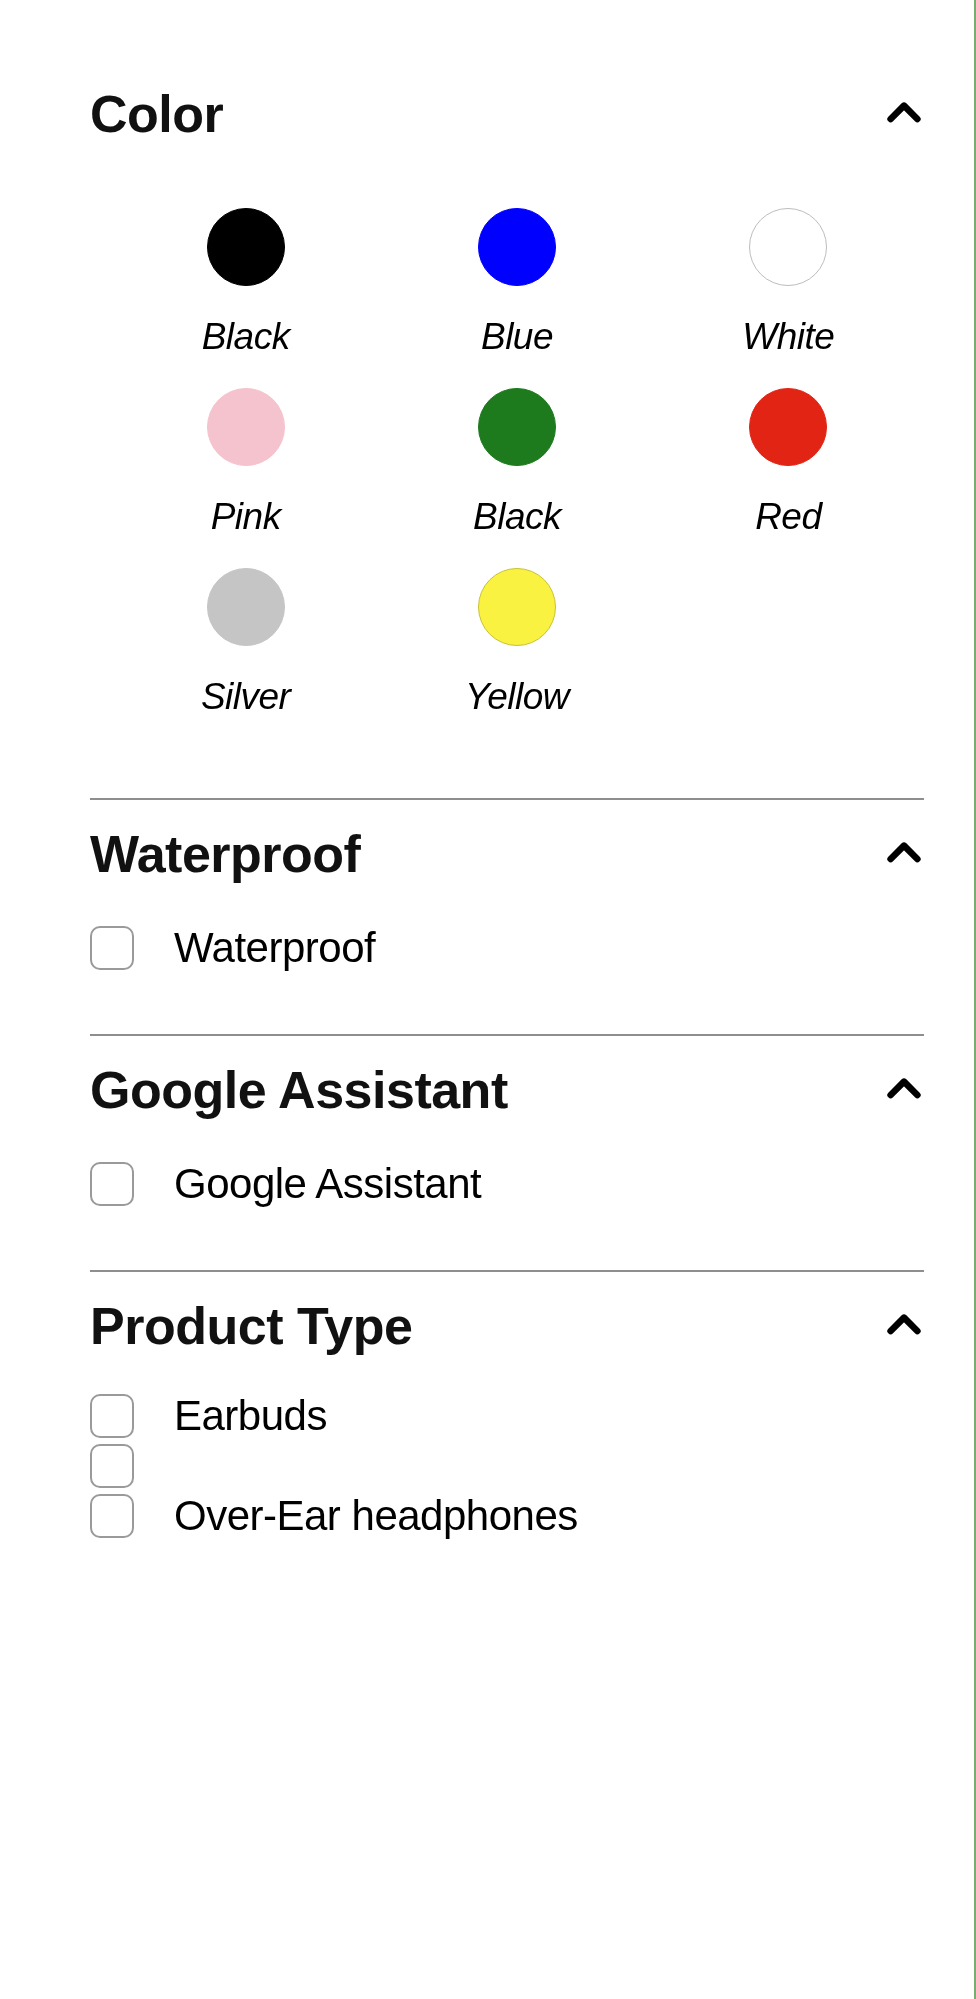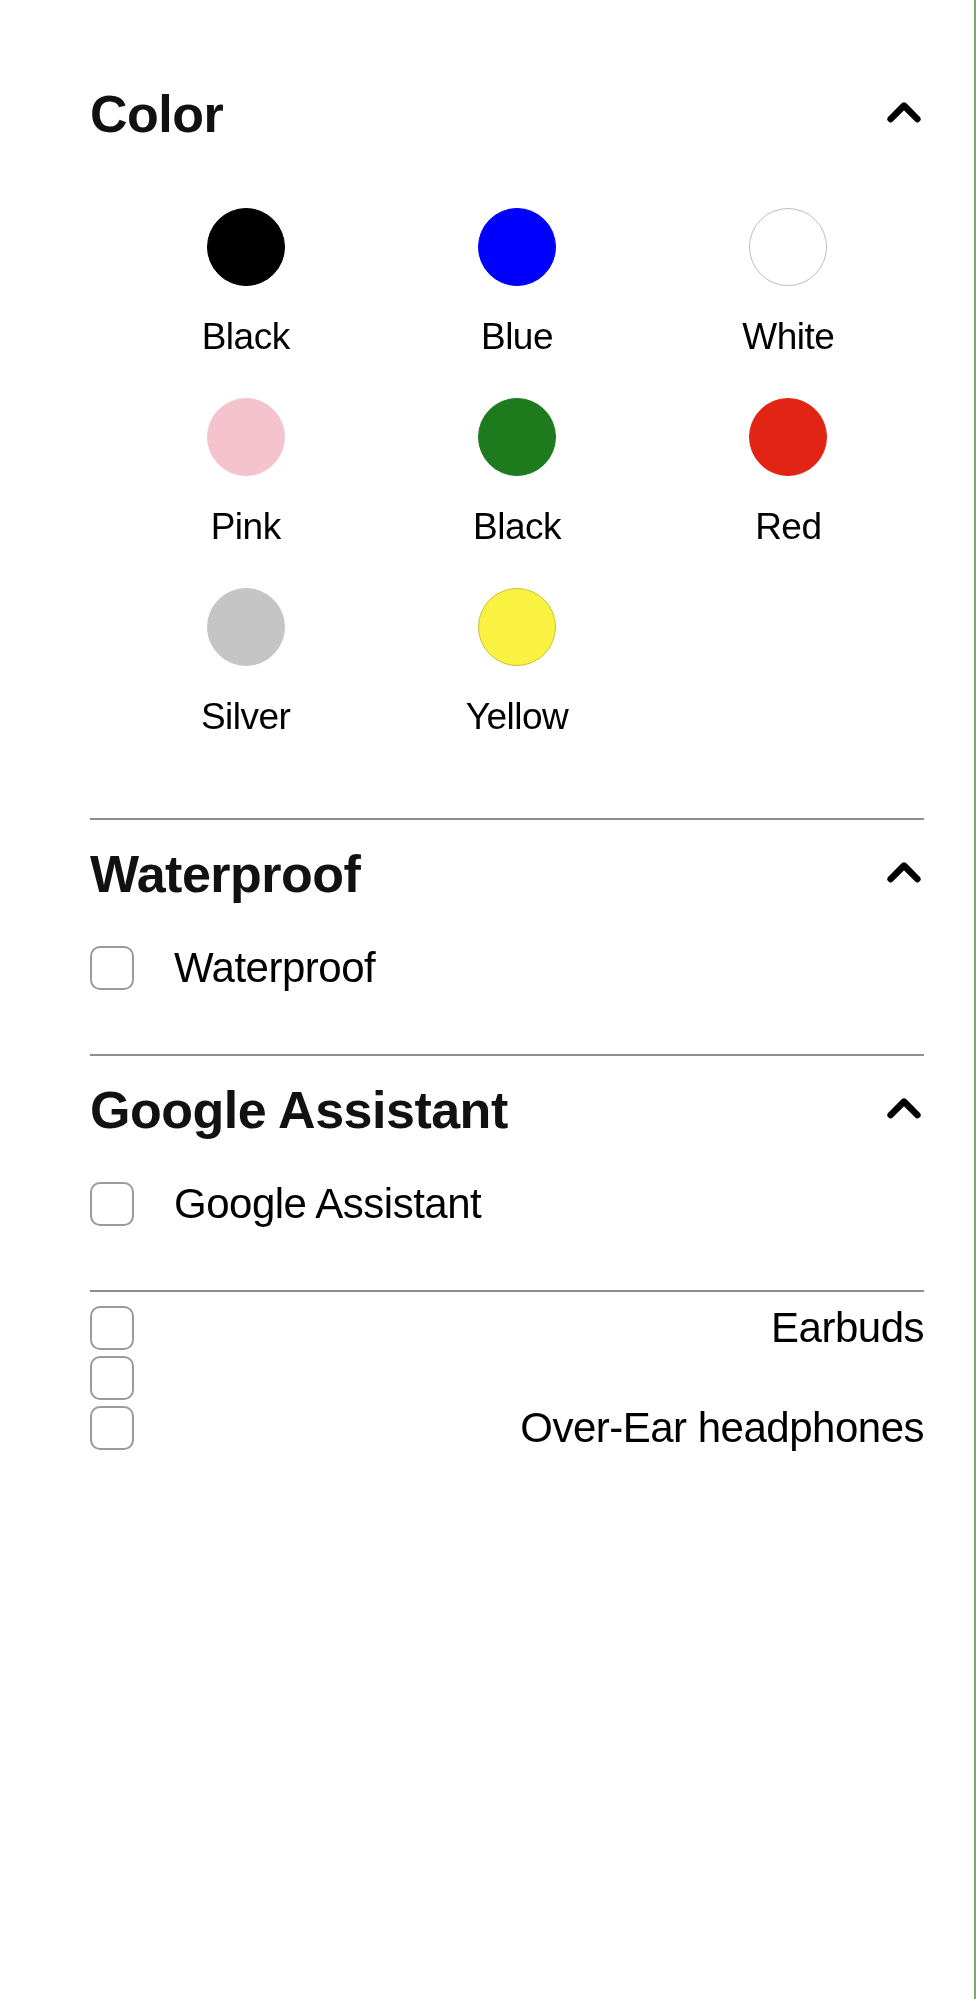--- a/index.html
+++ b/index.html
@@ -41,22 +41,23 @@
     border: none;
     border-top: 2px solid #8e8e8e;
     margin: 0;
     width: 100%;
   }
 
   
   .color-grid {
     display: grid;
     grid-template-columns: repeat(3, 1fr);
-    gap: 40px 0;
+    gap: 30px 0;
     padding: 40px 0 80px 20px;
+    font-style: italic;
   }
   .color-item {
     display: flex;
     flex-direction: column;
     align-items: center;
     cursor: pointer;
   }
   .color-swatch {
     width: 78px;
     height: 78px;
@@ -89,21 +90,21 @@
     flex: 0 0 auto;
     background: #fff;
   }
   .check-label {
     font-size: 42px;
     font-weight: 400;
     color: #000;
     letter-spacing: -0.5px;
   }
 
-  .tight .check-row { padding: 2px 0; justify-content: space-between; }
+  .tight .check-row { padding: 2px 0; }
 </style>
 </head>
 <body>
 
 <div class="panel">
 
   <div class="section-header">
     <div class="section-title">Color</div>
     <div class="chevron">
       <svg viewBox="0 0 24 24">
@@ -176,20 +177,28 @@
   </div>
   <div class="check-list" id="ga-list">
       <div class="check-row">
         <div class="check-box"></div>
         <div class="check-label">Google Assistant</div>
       </div>
     </div>
 
   <hr class="divider">
 
+  <div class="section-header">
+    <div class="section-title">Product Type</div>
+    <div class="chevron">
+      <svg viewBox="0 0 24 24">
+          <path d="M4 15 L12 7 L20 15" fill="none" stroke="#000" stroke-width="4" stroke-linecap="round" stroke-linejoin="round"></path>
+        </svg>
+    </div>
+  </div>
   <div class="check-list tight" id="pt-list">
       <div class="check-row">
         <div class="check-box"></div>
         <div class="check-label">Earbuds</div>
       </div>
       <div class="check-row">
         <div class="check-box"></div>
       </div>
       <div class="check-row">
         <div class="check-box"></div>

